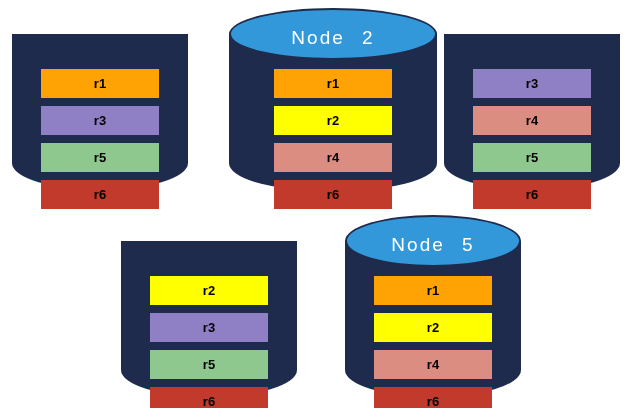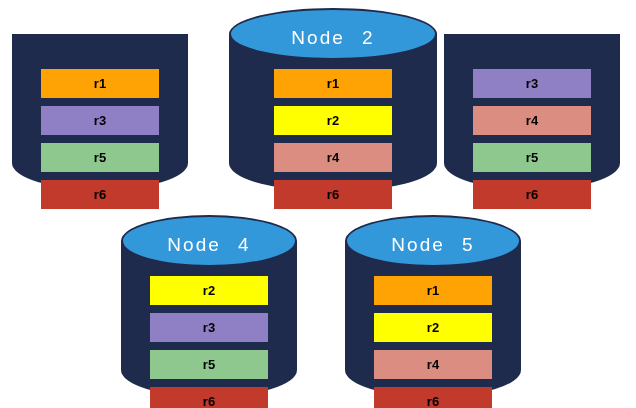--- a/index.html
+++ b/index.html
@@ -135,23 +135,20 @@
           <span>r5</span>
         </div>
         <div class="bar" style="background: rgb(193, 58, 43);">
           <span>r6</span>
         </div>
       </div>
   </div>
 
   <div class="node node-pos-3">
     <div class="cyl-body"></div>
-    <div class="cyl-top">
-      <span class="node-title">Node 4</span>
-    </div>
     <div class="bars">
         <div class="bar" style="background: rgb(255, 255, 0);">
           <span>r2</span>
         </div>
         <div class="bar" style="background: rgb(143, 128, 198);">
           <span>r3</span>
         </div>
         <div class="bar" style="background: rgb(143, 200, 143);">
           <span>r5</span>
         </div>

